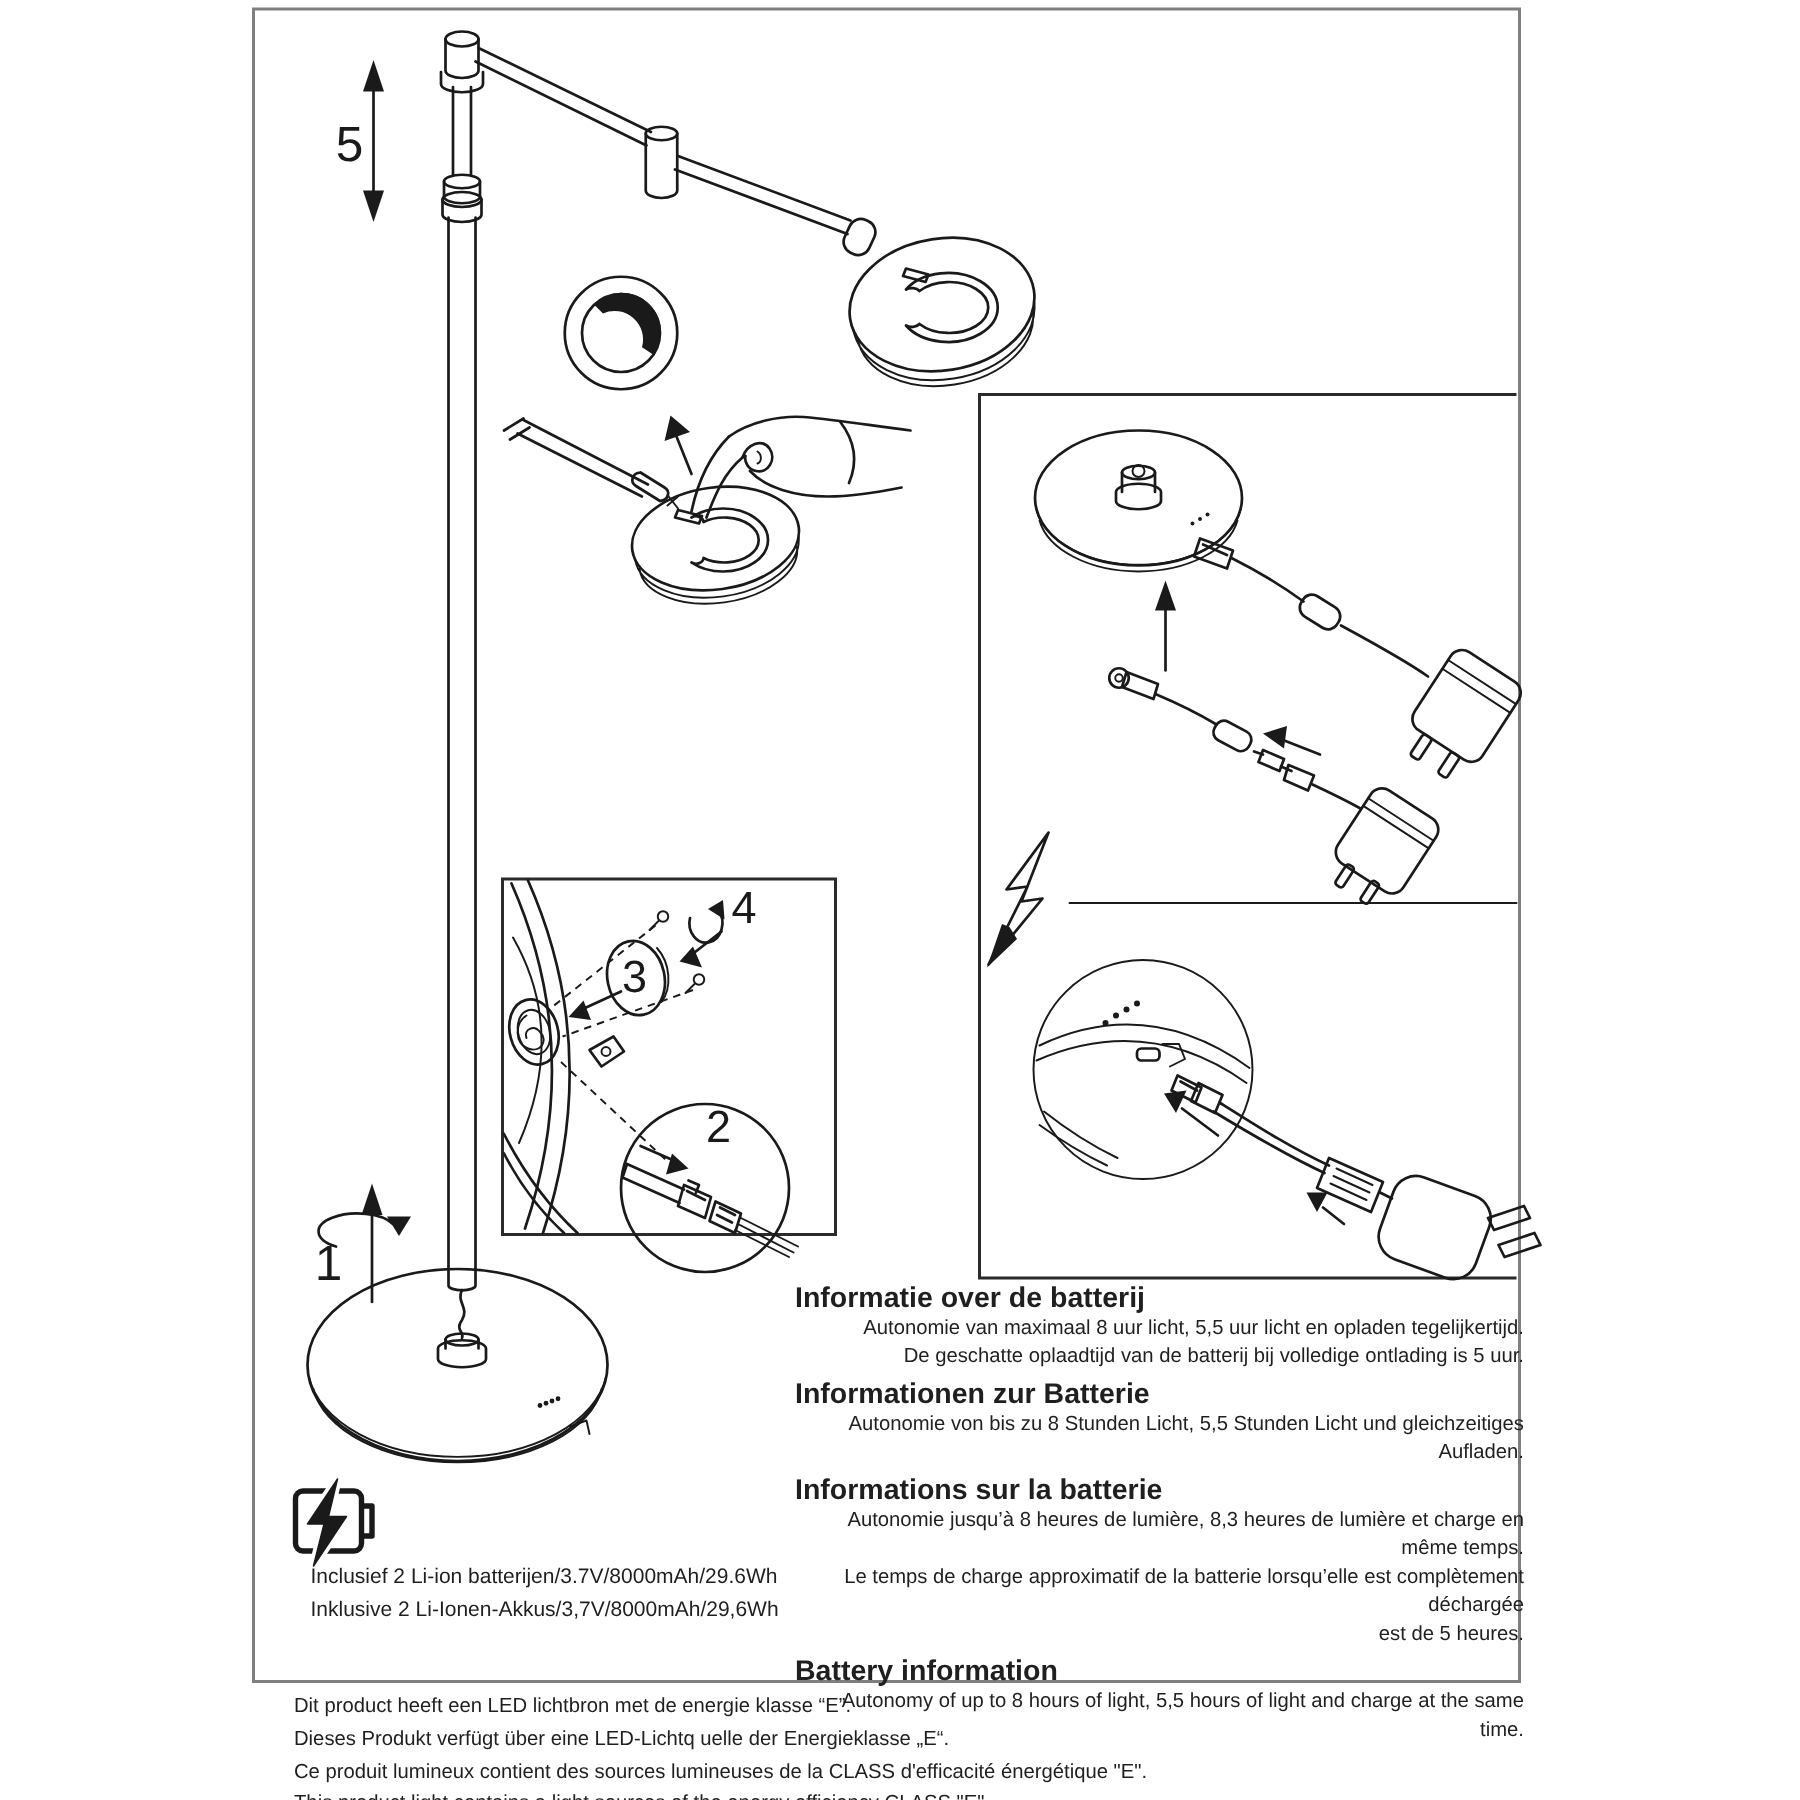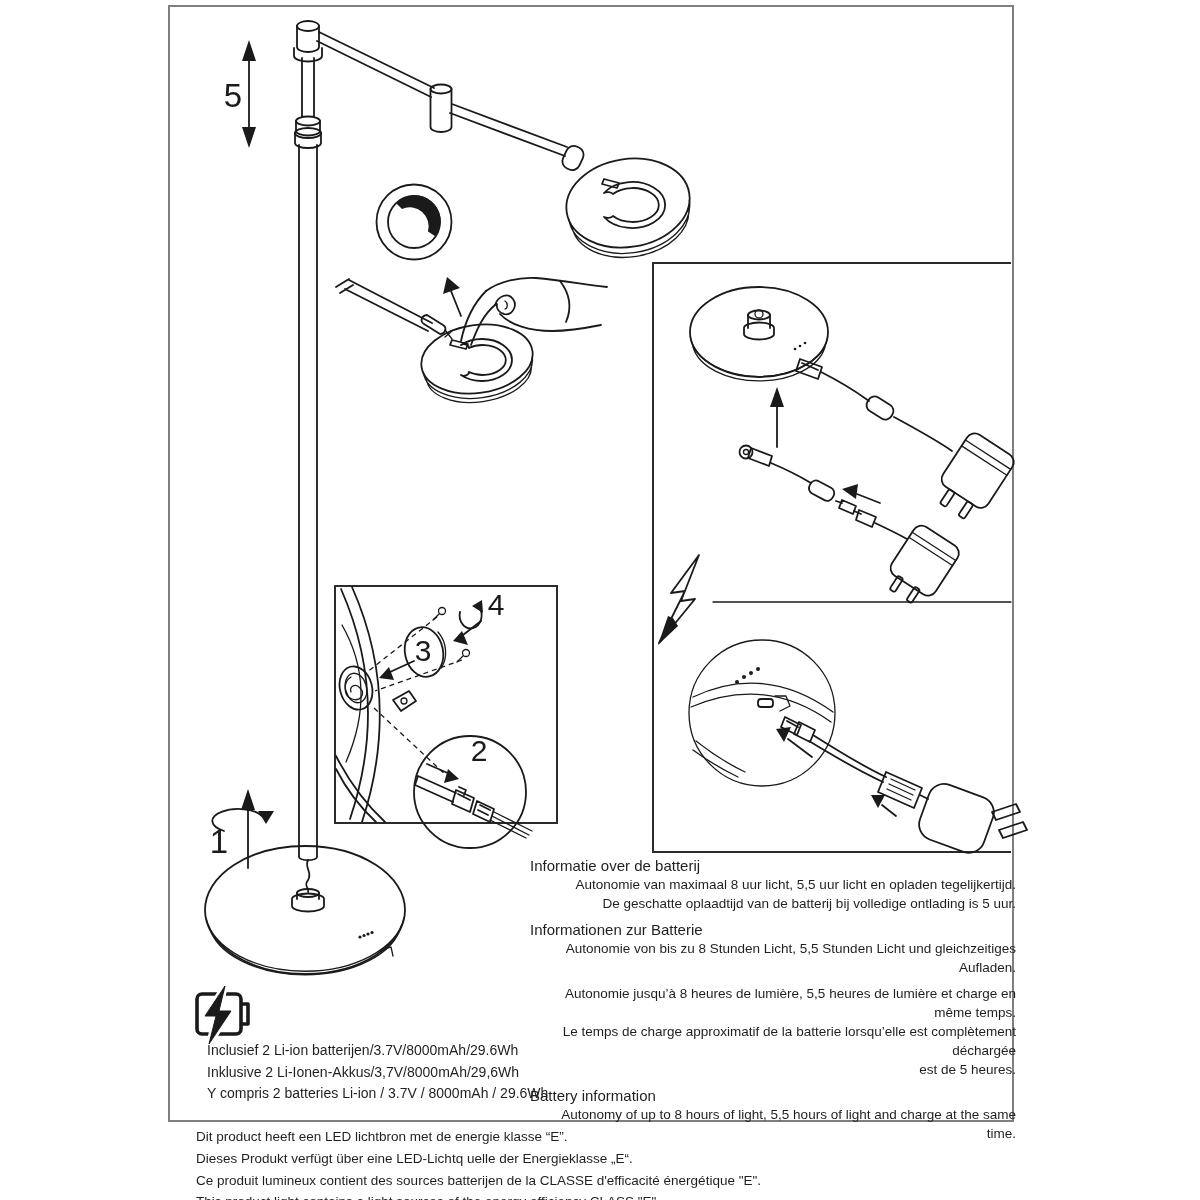--- a/index.html
+++ b/index.html
@@ -9,21 +9,21 @@
   .ln{fill:none;stroke:#1a1a1a;stroke-width:1.8;stroke-linecap:round;stroke-linejoin:round;}
   .thin{stroke-width:1.3;}
   .dash{fill:none;stroke:#1a1a1a;stroke-width:1.3;stroke-dasharray:5 4;}
   .fillb{fill:#1a1a1a;stroke:none;}
   .box{fill:none;stroke:#2b2b2b;stroke-width:2;}
   .pageborder{fill:none;stroke:#7f7f7f;stroke-width:2;}
   .num{font-family:"Liberation Sans",sans-serif;font-size:30px;fill:#1a1a1a;text-anchor:middle;}
   .num-big{font-size:33px;}
   .info-col{position:absolute;left:530px;top:856px;width:486px;font-size:13.5px;line-height:19px;}
   .info-section{margin:0 0 7px 0;}
-  .info-section h4{margin:0;font-size:15px;line-height:19px;font-weight:normal;}
+  .info-section h4{margin:0;font-size:19px;line-height:19px;font-weight:bold;}
   .info-section div{margin:0;text-align:right;}
   .specs{position:absolute;left:196px;top:1040px;font-size:14px;line-height:21.5px;margin-left:11px;}
   .energy{position:absolute;left:196px;top:1126px;font-size:13.5px;line-height:21.8px;}
 </style>
 </head>
 <body>
 
 <div class="page">
 
 <svg width="1200" height="1200" viewBox="0 0 1200 1200">
@@ -276,36 +276,36 @@
     <div class="info-section">
       <h4>Informatie over de batterij</h4>
       <div>Autonomie van maximaal 8 uur licht, 5,5 uur licht en opladen tegelijkertijd.</div>
       <div>De geschatte oplaadtijd van de batterij bij volledige ontlading is 5 uur.</div>
     </div>
     <div class="info-section">
       <h4>Informationen zur Batterie</h4>
       <div>Autonomie von bis zu 8 Stunden Licht, 5,5 Stunden Licht und gleichzeitiges Aufladen.</div>
     </div>
     <div class="info-section">
-      <div>Autonomie jusqu’à 8 heures de lumière, 5,5 heures de lumière et charge en même temps.</div>
+      <h4>Informations sur la batterie</h4>
+      <div>Autonomie jusqu’à 8 heures de lumière, 8,3 heures de lumière et charge en même temps.</div>
       <div>Le temps de charge approximatif de la batterie lorsqu’elle est complètement déchargée</div>
       <div>est de 5 heures.</div>
     </div>
     <div class="info-section">
       <h4>Battery information</h4>
       <div>Autonomy of up to 8 hours of light, 5,5 hours of light and charge at the same time.</div>
     </div>
   </div>
 
   <div class="specs">
     <div>Inclusief 2 Li-ion batterijen/3.7V/8000mAh/29.6Wh</div>
     <div>Inklusive 2 Li-Ionen-Akkus/3,7V/8000mAh/29,6Wh</div>
-    <div>Y compris 2 batteries Li-ion / 3.7V / 8000mAh / 29.6Wh</div>
   </div>
 
   <div class="energy">
     <div>Dit product heeft een LED lichtbron met de energie klasse “E”.</div>
     <div>Dieses Produkt verfügt über eine LED-Lichtq uelle der Energieklasse „E“.</div>
-    <div>Ce produit lumineux contient des sources batterijen de la CLASSE d'efficacité énergétique "E".</div>
+    <div>Ce produit lumineux contient des sources lumineuses de la CLASS d'efficacité énergétique "E".</div>
     <div>This product light contains a light sources of the energy efficiency CLASS "E".</div>
   </div>
 
 </div>
 
 </body></html>

